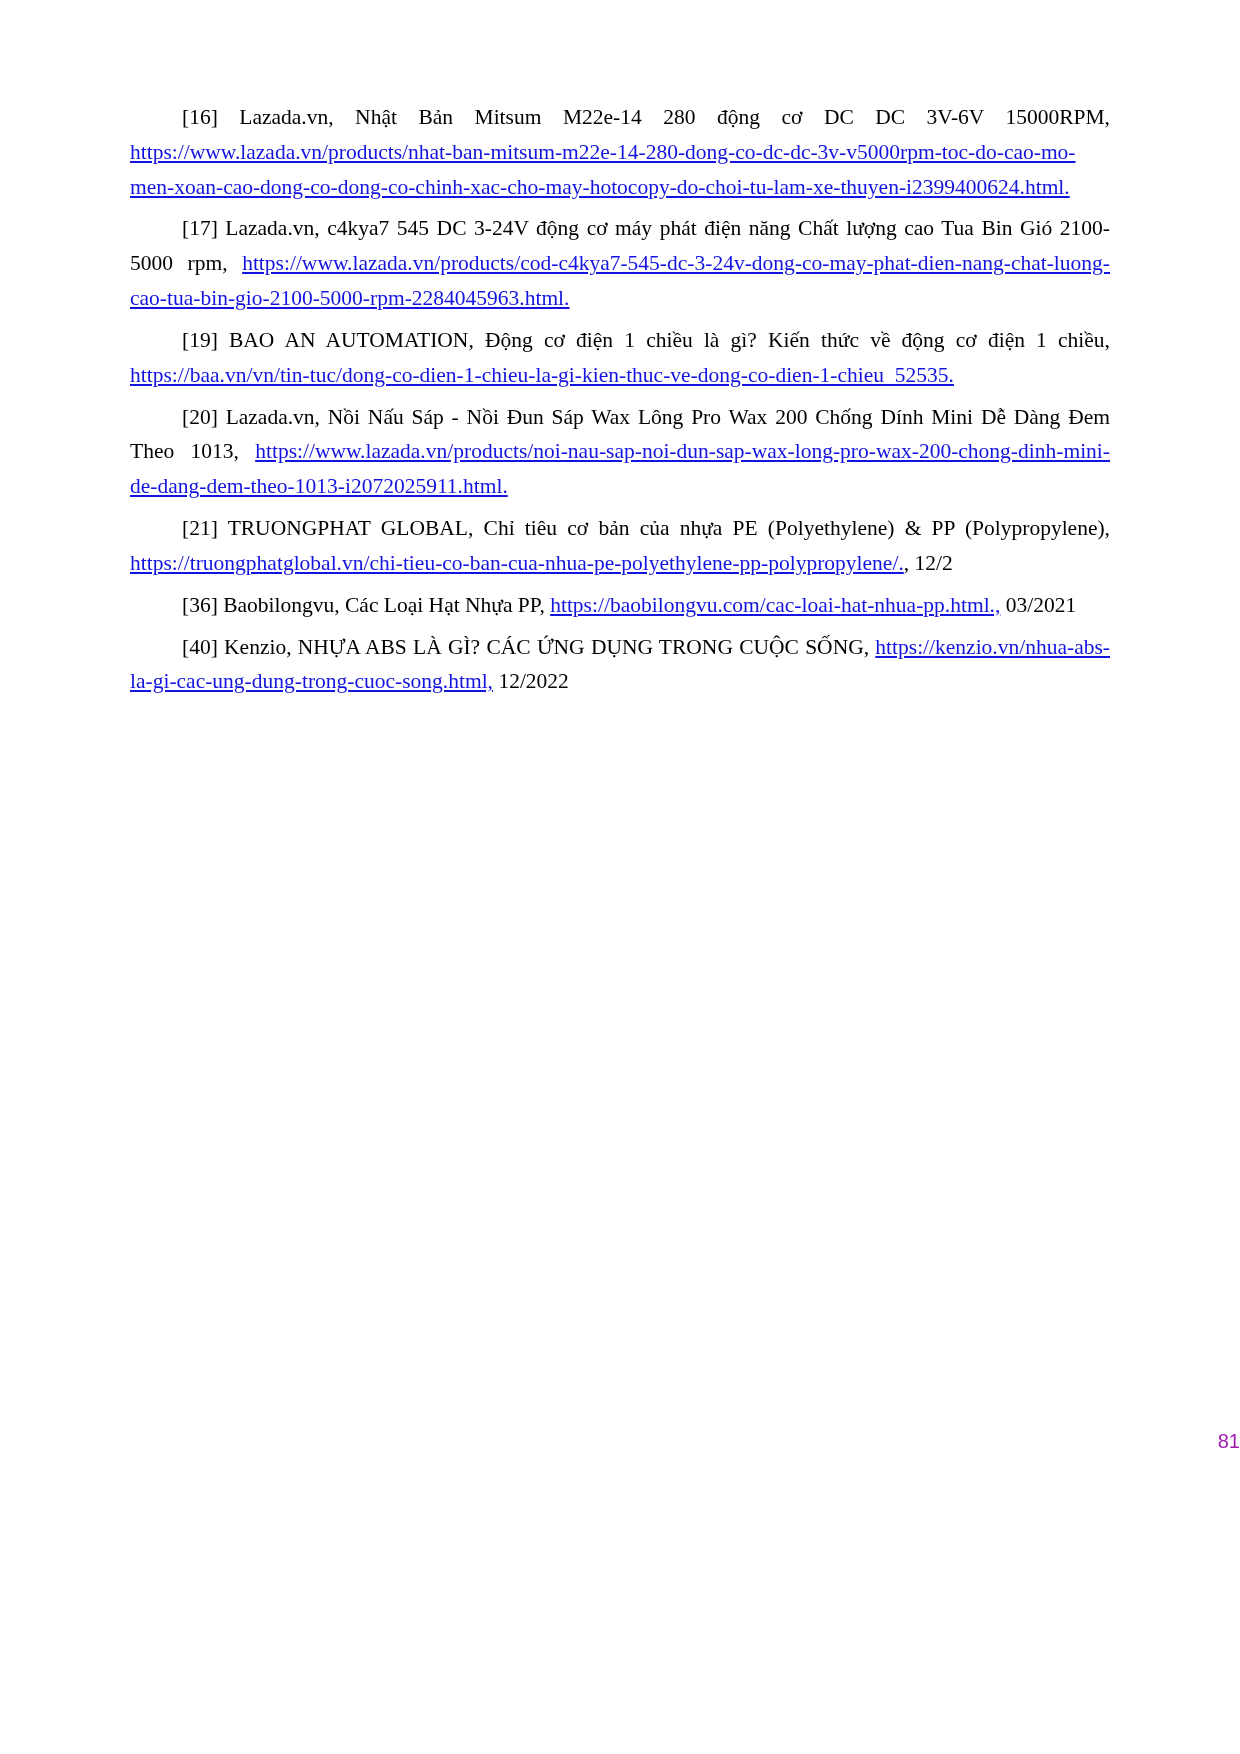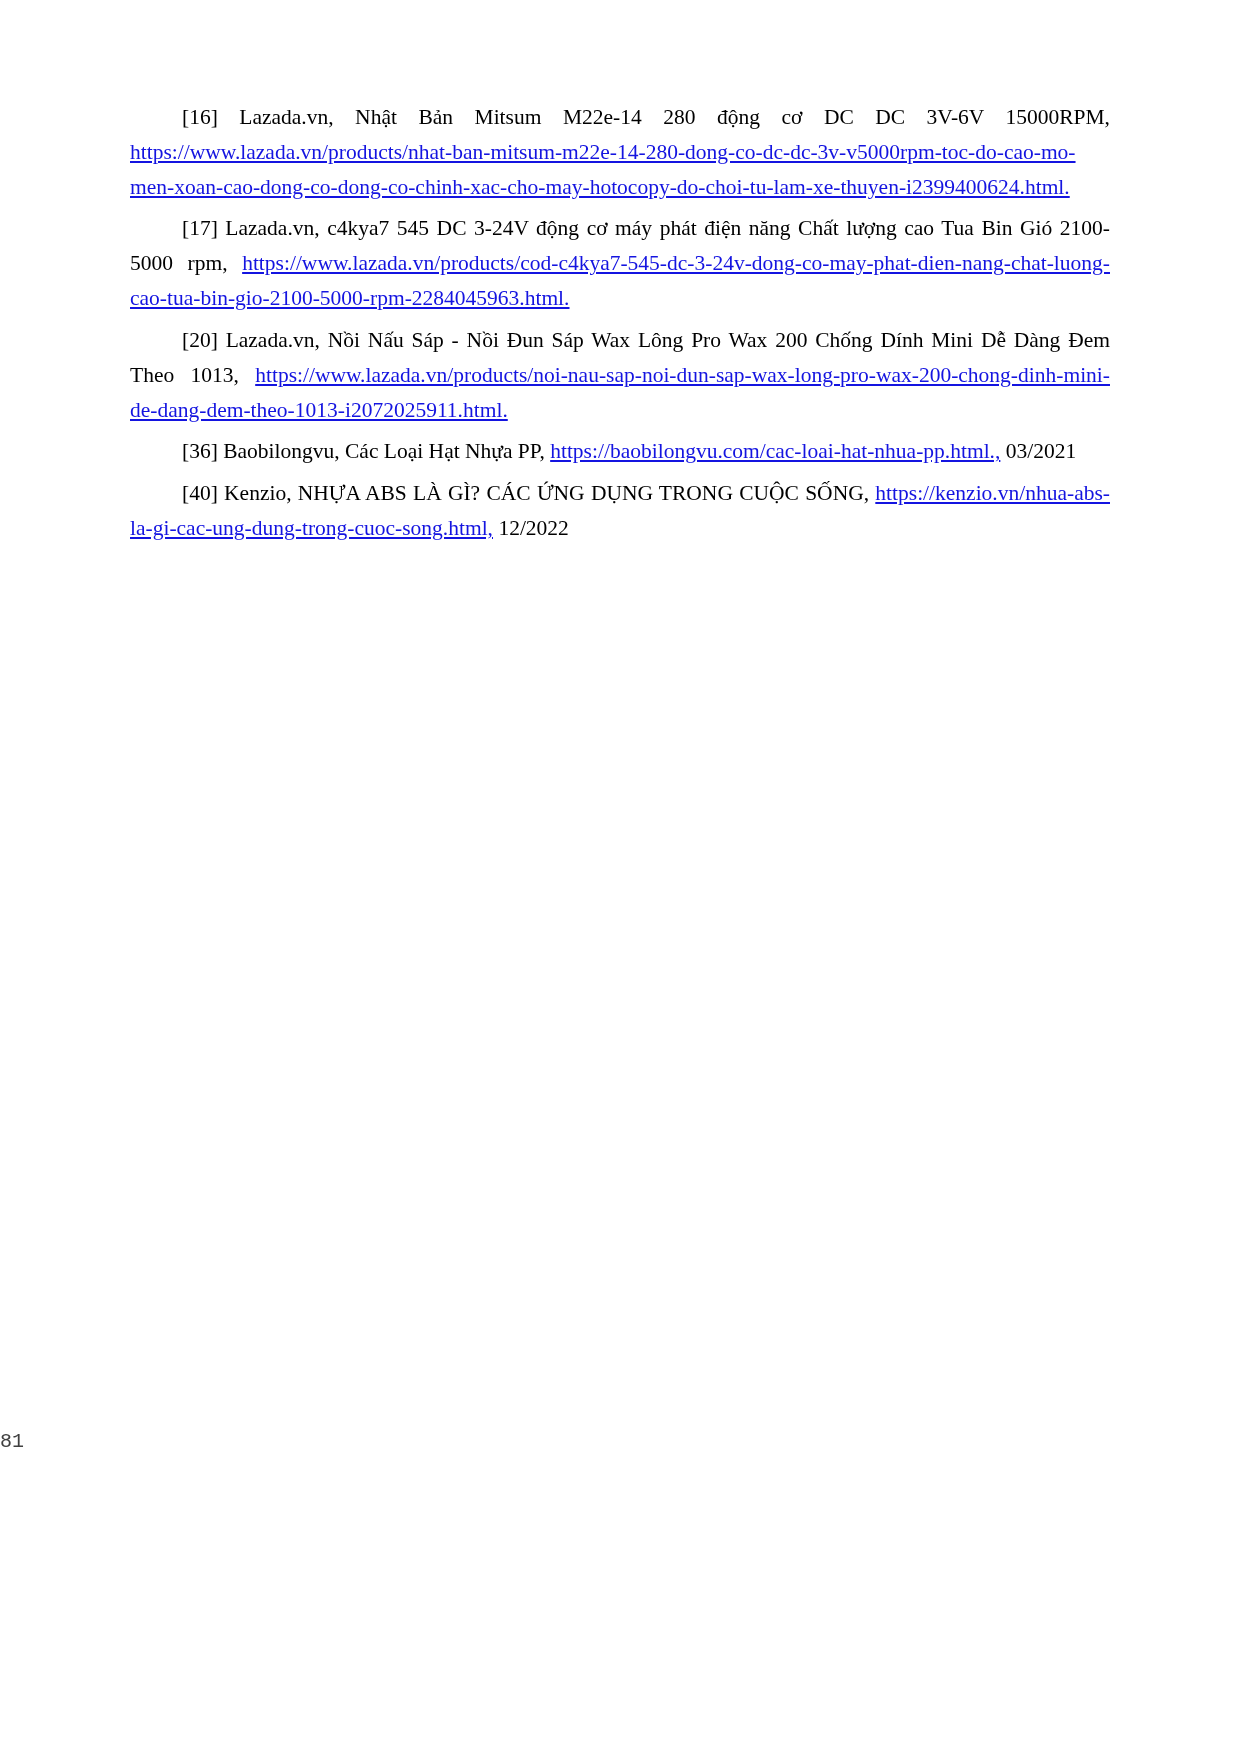--- a/index.html
+++ b/index.html
@@ -36,31 +36,33 @@
   a.link {
     color: #1414e0;
     text-decoration: underline;
     word-break: break-word;
   }
   .page-number {
     position: absolute;
     left: 0;
     right: 0;
     top: 1430px;
-    text-align: left;
+    text-align: right;
     font-size: 20px;
-    color: #404040;
-    font-family: Liberation Mono, monospace;
+    color: #a21caf;
+    font-family: Liberation Sans, sans-serif;
   }
 </style>
 </head>
 <body>
 
 <div class="page">
   <div class="refs" id="reference-list">
       <p class="ref"><span class="ref-inner"><span>[16] Lazada.vn, Nhật Bản Mitsum M22e-14 280 động cơ DC DC 3V-6V 15000RPM, </span><a class="link" href="#">https://www.lazada.vn/products/nhat-ban-mitsum-m22e-14-280-dong-co-dc-dc-3v-v5000rpm-toc-do-cao-mo-men-xoan-cao-dong-co-dong-co-chinh-xac-cho-may-hotocopy-do-choi-tu-lam-xe-thuyen-i2399400624.html.</a></span></p>
       <p class="ref"><span class="ref-inner"><span>[17] Lazada.vn, c4kya7 545 DC 3-24V động cơ máy phát điện năng Chất lượng cao Tua Bin Gió 2100-5000 rpm,  </span><a class="link" href="#">https://www.lazada.vn/products/cod-c4kya7-545-dc-3-24v-dong-co-may-phat-dien-nang-chat-luong-cao-tua-bin-gio-2100-5000-rpm-2284045963.html.</a></span></p>
+      <p class="ref"><span class="ref-inner"><span>[19] BAO AN AUTOMATION, Động cơ điện 1 chiều là gì? Kiến thức về động cơ điện 1 chiều,  </span><a class="link" href="#">https://baa.vn/vn/tin-tuc/dong-co-dien-1-chieu-la-gi-kien-thuc-ve-dong-co-dien-1-chieu_52535.</a></span></p>
       <p class="ref"><span class="ref-inner"><span>[20] Lazada.vn, Nồi Nấu Sáp - Nồi Đun Sáp Wax Lông Pro Wax 200 Chống Dính Mini Dễ Dàng Đem Theo 1013,  </span><a class="link" href="#">https://www.lazada.vn/products/noi-nau-sap-noi-dun-sap-wax-long-pro-wax-200-chong-dinh-mini-de-dang-dem-theo-1013-i2072025911.html.</a></span></p>
+      <p class="ref"><span class="ref-inner"><span>[21] TRUONGPHAT GLOBAL, Chỉ tiêu cơ bản của nhựa PE (Polyethylene) &amp; PP (Polypropylene),  </span><a class="link" href="#">https://truongphatglobal.vn/chi-tieu-co-ban-cua-nhua-pe-polyethylene-pp-polypropylene/.</a><span>, 12/2</span></span></p>
       <p class="ref"><span class="ref-inner"><span>[36] Baobilongvu, Các Loại Hạt Nhựa PP, </span><a class="link" href="#">https://baobilongvu.com/cac-loai-hat-nhua-pp.html.,</a><span> 03/2021</span></span></p>
       <p class="ref"><span class="ref-inner"><span>[40] Kenzio, NHỰA ABS LÀ GÌ? CÁC ỨNG DỤNG TRONG CUỘC SỐNG, </span><a class="link" href="#">https://kenzio.vn/nhua-abs-la-gi-cac-ung-dung-trong-cuoc-song.html,</a><span> 12/2022</span></span></p>
     </div>
   <div class="page-number">81</div>
 </div>
 
 </body></html>

